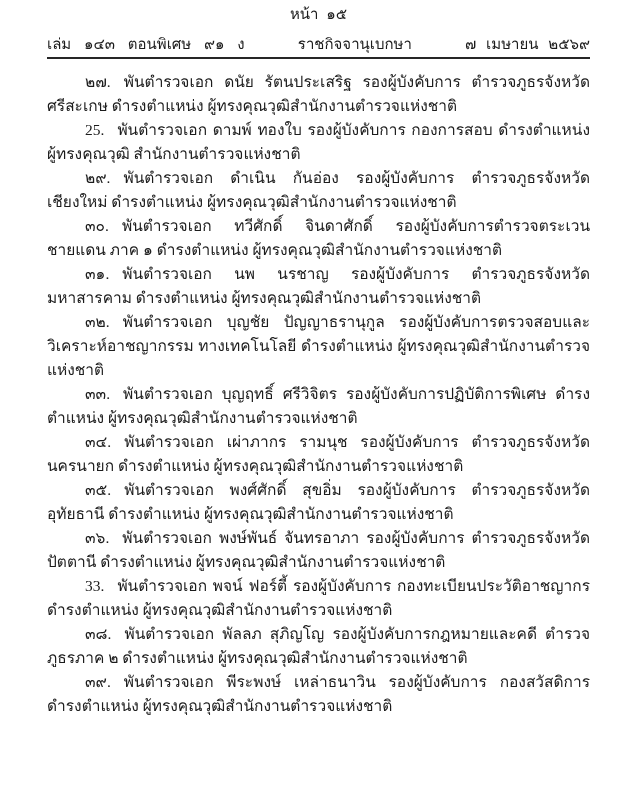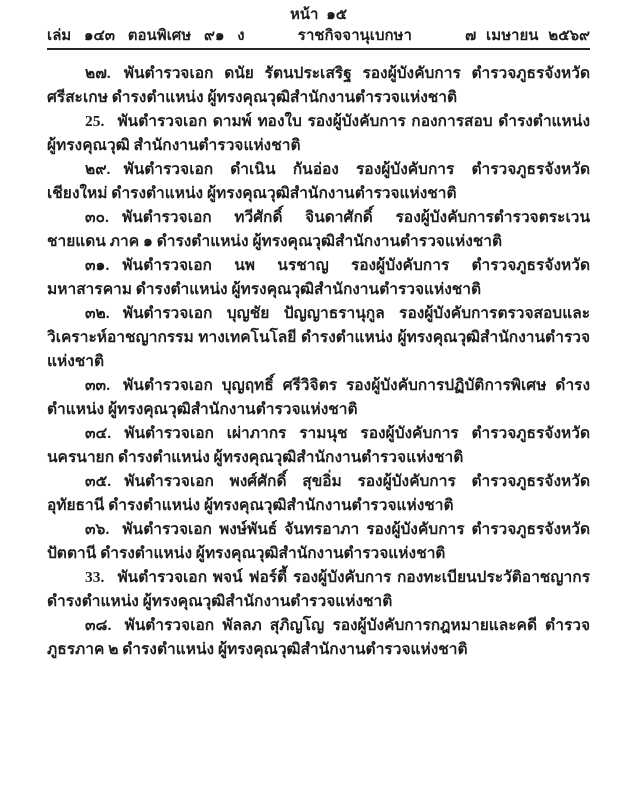--- a/index.html
+++ b/index.html
@@ -12,35 +12,34 @@
     width: 636px;
     height: 795px;
     background: #ffffff;
     color: #1c1c1c;
     font-family: "Liberation Serif", "DejaVu Serif", serif;
     overflow: hidden;
     box-sizing: border-box;
   }
   .content {
     padding: 4px 46px 0 47px;
-    font-weight: bold;
   }
   .page-label {
     text-align: center;
     font-size: 15px;
     line-height: 20px;
     word-spacing: 4px;
   }
   .masthead {
     display: flex;
     justify-content: space-between;
     align-items: baseline;
     font-size: 15px;
     line-height: 23px;
-    margin-top: 0;
+    margin-top: 9px;
   }
   .mast-left  { word-spacing: 9px; white-space: nowrap; }
   .mast-center{ word-spacing: 2px; white-space: nowrap; }
   .mast-right { word-spacing: 6px; white-space: nowrap; text-align: right; }
   .rule {
     border-bottom: 2px solid #262626;
     margin-top: 1px;
   }
   .entries {
     margin-top: 11px;
@@ -103,16 +102,19 @@
   </p>
         <p class="entry">
     <span class="entry-no">๓๖.</span><span class="entry-text">พันตำรวจเอก พงษ์พันธ์ จันทรอาภา รองผู้บังคับการ ตำรวจภูธรจังหวัดปัตตานี ดำรงตำแหน่ง ผู้ทรงคุณวุฒิสำนักงานตำรวจแห่งชาติ</span>
   </p>
         <p class="entry">
     <span class="entry-no">33.</span><span class="entry-text">พันตำรวจเอก พจน์ ฟอร์ตี้ รองผู้บังคับการ กองทะเบียนประวัติอาชญากร ดำรงตำแหน่ง ผู้ทรงคุณวุฒิสำนักงานตำรวจแห่งชาติ</span>
   </p>
         <p class="entry">
     <span class="entry-no">๓๘.</span><span class="entry-text">พันตำรวจเอก พัลลภ สุภิญโญ รองผู้บังคับการกฎหมายและคดี ตำรวจภูธรภาค ๒ ดำรงตำแหน่ง ผู้ทรงคุณวุฒิสำนักงานตำรวจแห่งชาติ</span>
   </p>
+        <p class="entry">
+    <span class="entry-no">๓๙.</span><span class="entry-text">พันตำรวจเอก พีระพงษ์ เหล่าธนาวิน รองผู้บังคับการ กองสวัสดิการ ดำรงตำแหน่ง ผู้ทรงคุณวุฒิสำนักงานตำรวจแห่งชาติ</span>
+  </p>
       </div>
 
   </div>
 </div>
 
 </body></html>

